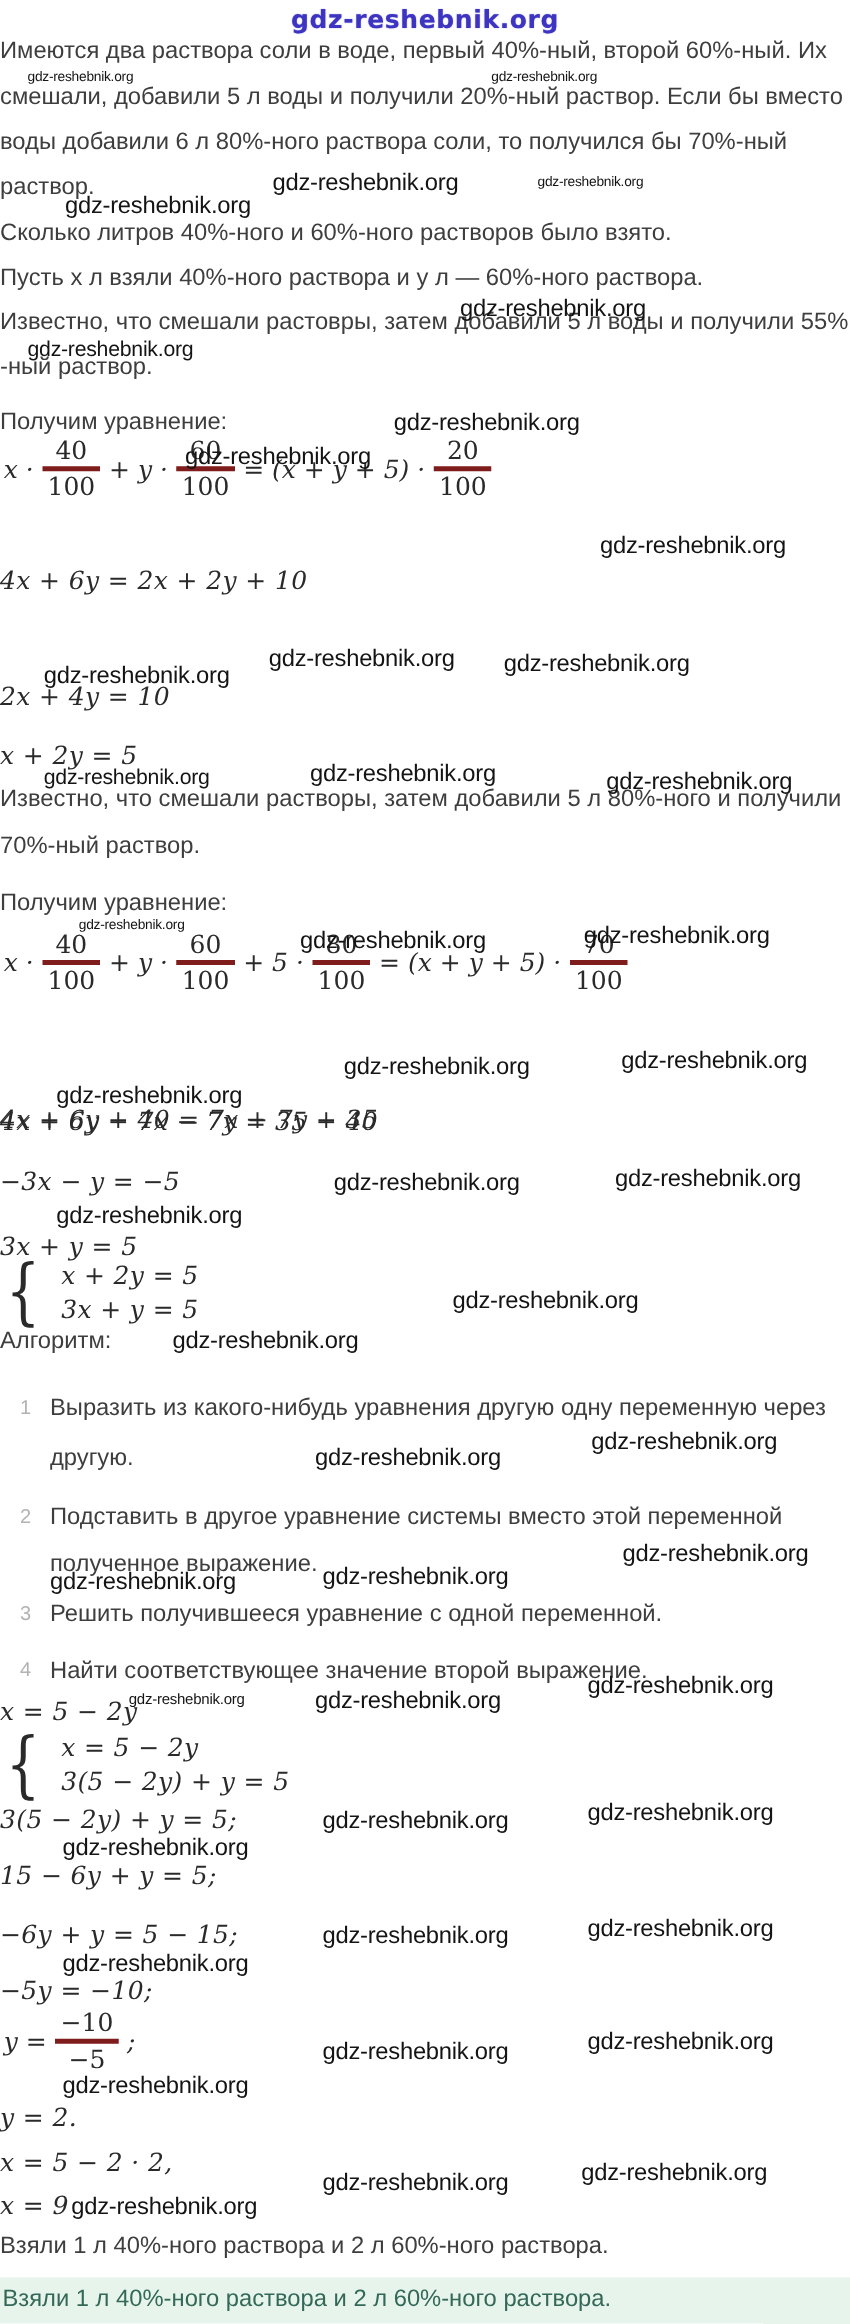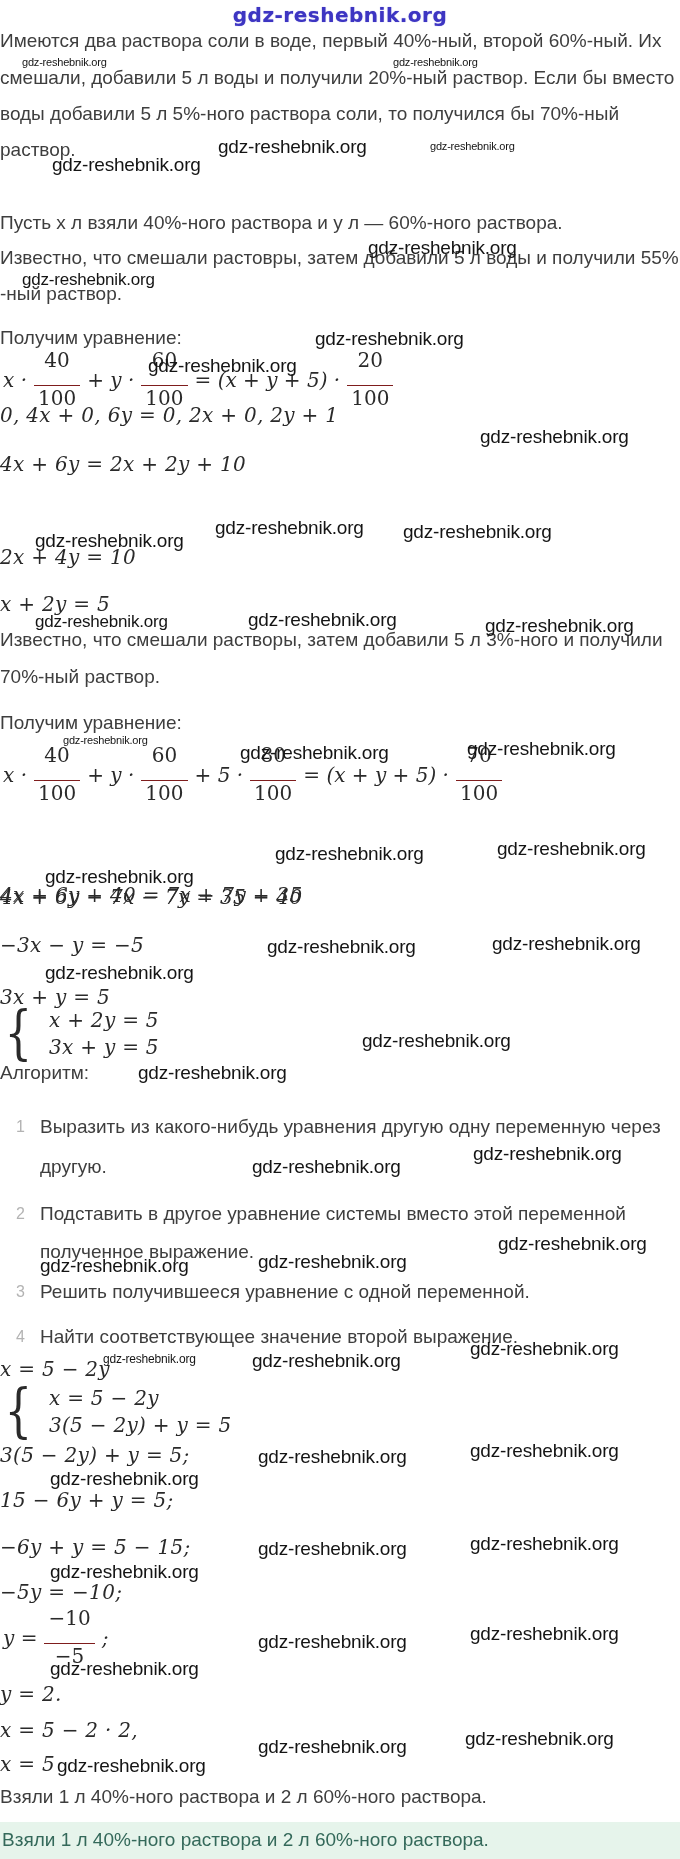--- a/index.html
+++ b/index.html
@@ -15,21 +15,21 @@
          font-size:20px;color:#2a2a2a;letter-spacing:0.3px;white-space:nowrap;}
   .wm{position:absolute;font-family:"Liberation Sans",sans-serif;color:#141414;
       white-space:nowrap;letter-spacing:-0.2px;}
   .snum{position:absolute;font-family:"Liberation Sans",sans-serif;font-size:16px;color:#b3b3b3;}
 
   .eq{position:absolute;display:flex;align-items:center;font-family:"DejaVu Serif",serif;
       font-style:italic;font-size:20px;color:#2a2a2a;white-space:nowrap;}
   .eq .eqt{margin:0 3px;}
   .frac{display:inline-block;vertical-align:middle;text-align:center;margin:0 4px;
         font-style:normal;line-height:1.05;}
-  .frac .fn{display:block;padding:0 4px 14px;border-bottom:1px solid #7f1d1d;}
+  .frac .fn{display:block;padding:0 4px 2px;border-bottom:4px solid #7f1d1d;}
   .frac .fd{display:block;padding:2px 4px 0;}
 
   .system{position:absolute;display:flex;align-items:center;}
   .brace{font-family:"DejaVu Serif",serif;font-size:58px;font-weight:400;color:#2a2a2a;
          line-height:0.9;margin-right:12px;transform:scaleX(0.75);}
   .sysrows div{font-family:"DejaVu Serif",serif;font-style:italic;font-size:20px;
                color:#2a2a2a;letter-spacing:0.3px;margin:3px 0;white-space:nowrap;}
 
   .answer{position:absolute;left:0;top:1822px;width:680px;height:37px;background:#e6f4eb;}
   .answer .atext{position:absolute;left:2px;top:7px;font-family:"Liberation Sans",sans-serif;
@@ -37,22 +37,23 @@
 </style>
 </head>
 <body>
 
 <div id="page">
 
   <div class="logo">gdz-reshebnik.org</div>
 
   <div class="tline" style="left:0;top:30px">Имеются два раствора соли в воде, первый 40%-ный, второй 60%-ный. Их</div>
   <div class="tline" style="left:0;top:67px">смешали, добавили 5 л воды и получили 20%-ный раствор. Если бы вместо 5 л</div>
-  <div class="tline" style="left:0;top:103px">воды добавили 5 л 5%-ного раствора соли, то получился бы 70%-ный</div>
+  <div class="tline" style="left:0;top:103px">воды добавили 6 л 80%-ного раствора соли, то получился бы 70%-ный</div>
   <div class="tline" style="left:0;top:139px">раствор.</div>
+  <div class="tline" style="left:0;top:176px">Сколько литров 40%-ного и 60%-ного растворов было взято.</div>
 
   <div class="tline" style="left:0;top:212px">Пусть x л взяли 40%-ного раствора и y л — 60%-ного раствора.</div>
   <div class="tline" style="left:0;top:247px">Известно, что смешали растовры, затем добавили 5 л воды и получили 55%</div>
   <div class="tline" style="left:0;top:283px">-ный раствор.</div>
   <div class="tline" style="left:0;top:327px">Получим уравнение:</div>
 
   <div class="eq" style="left:0;top:350px">
     <span class="eqt">x ·</span>
     <span class="frac">
       <span class="fn">40</span>
@@ -63,26 +64,25 @@
       <span class="fn">60</span>
       <span class="fd">100</span>
     </span>
     <span class="eqt">= (x + y + 5) ·</span>
     <span class="frac">
       <span class="fn">20</span>
       <span class="fd">100</span>
     </span>
   </div>
 
-  <div class="mline" style="left:0;top:403px">0, 4x + 0, 6y = 0, 2x + 0, 2y + 1</div>
   <div class="mline" style="left:0;top:452px">4x + 6y = 2x + 2y + 10</div>
   <div class="mline" style="left:0;top:545px">2x + 4y = 10</div>
   <div class="mline" style="left:0;top:592px">x + 2y = 5</div>
 
-  <div class="tline" style="left:0;top:629px">Известно, что смешали растворы, затем добавили 5 л 3%-ного и получили</div>
+  <div class="tline" style="left:0;top:629px">Известно, что смешали растворы, затем добавили 5 л 80%-ного и получили</div>
   <div class="tline" style="left:0;top:666px">70%-ный раствор.</div>
   <div class="tline" style="left:0;top:712px">Получим уравнение:</div>
 
   <div class="eq" style="left:0;top:745px">
     <span class="eqt">x ·</span>
     <span class="frac">
       <span class="fn">40</span>
       <span class="fd">100</span>
     </span>
     <span class="eqt">+ y ·</span>
@@ -150,21 +150,21 @@
     <span class="eqt">y =</span>
     <span class="frac">
       <span class="fn">−10</span>
       <span class="fd">−5</span>
     </span>
     <span class="eqt">;</span>
   </div>
 
   <div class="mline" style="left:0;top:1682px">y = 2.</div>
   <div class="mline" style="left:0;top:1718px">x = 5 − 2 · 2,</div>
-  <div class="mline" style="left:0;top:1752px">x = 5</div>
+  <div class="mline" style="left:0;top:1752px">x = 9</div>
 
   <div class="tline" style="left:0;top:1786px">Взяли 1 л 40%-ного раствора и 2 л 60%-ного раствора.</div>
 
   <div class="answer">
     <div class="atext">Взяли 1 л 40%-ного раствора и 2 л 60%-ного раствора.</div>
   </div>
 
   <div id="wm-layer">
       <span class="wm" style="left: 22px; top: 56px; font-size: 11px;">gdz-reshebnik.org</span>
       <span class="wm" style="left: 393px; top: 56px; font-size: 11px;">gdz-reshebnik.org</span>

